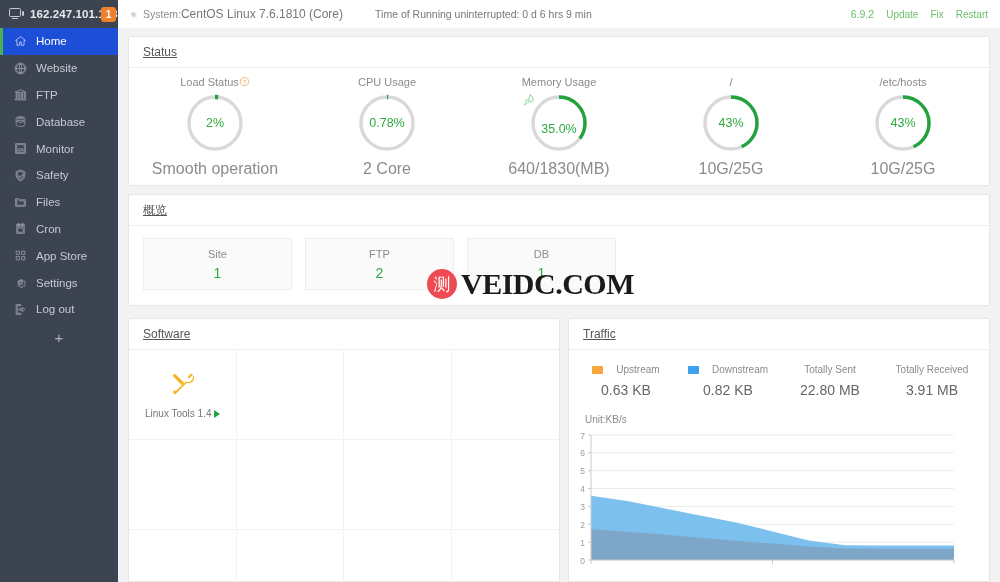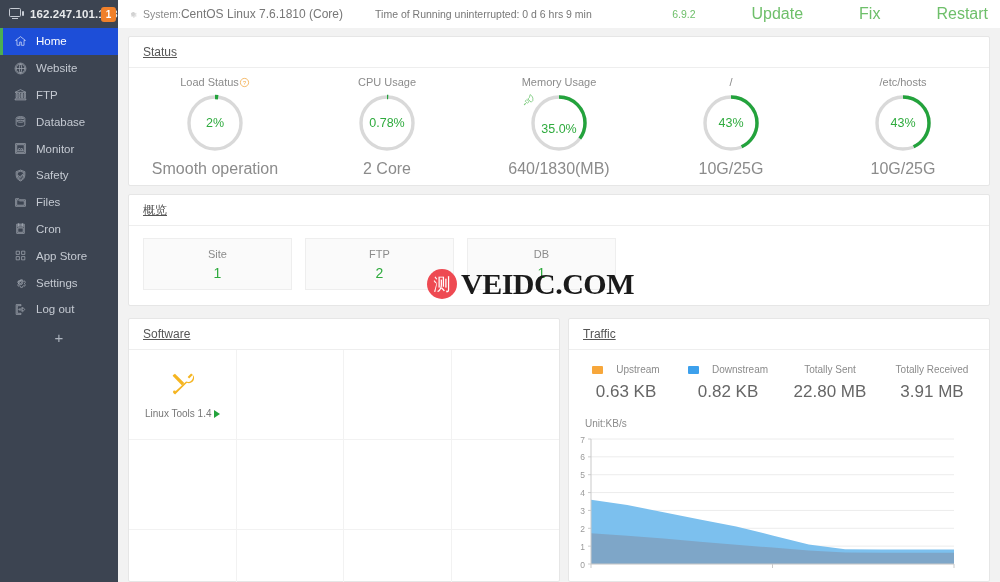--- a/index.html
+++ b/index.html
@@ -32,21 +32,21 @@
   .topbar-right {
     position: absolute; top: 0; left: 118px; right: 0; height: 28px;
     display: flex; align-items: center; padding-left: 10px;
   }
   .gear-ic { width: 10px; height: 10px; margin-right: 5px; flex: none; opacity: .55; }
   .sys-label { font-size: 10.5px; color: #8a8a8a; }
   .sys-value { font-size: 12px; color: #777; margin-right: 32px; }
   .uptime { font-size: 10.5px; color: #777; }
   .tb-actions { position: absolute; right: 12px; top: 0; height: 28px; display: flex; align-items: center; gap: 12px; }
   .tb-ver { font-size: 10.5px; color: #6ebf6a; }
-  .tb-link { font-size: 16px; color: #6ebf6a; cursor: pointer; margin-left: 44px; }
+  .tb-link { font-size: 10px; color: #6ebf6a; cursor: pointer; }
 
   
   .sidebar {
     position: absolute; top: 28px; left: 0; width: 118px; height: 554px;
     background: #3c4451;
   }
   .nav-item {
     height: 26.8px; display: flex; align-items: center; padding-left: 14px;
     color: #c5cad2; font-size: 11.5px; cursor: pointer; position: relative;
   }
@@ -63,21 +63,21 @@
   
   .panel { position: absolute; background: #fff; border: 1px solid #e6e6e6; border-radius: 2px; }
   .panel-head {
     height: 31px; border-bottom: 1px solid #eee; display: flex; align-items: center;
     padding-left: 14px; font-size: 12px; color: #555; text-decoration: underline;
   }
 
   #status-panel { left: 128px; top: 36px; width: 862px; height: 150px; }
   .gauges { display: flex; height: 118px; padding-top: 8px; }
   .gauge-cell { flex: 1; display: flex; flex-direction: column; align-items: center; }
-  .g-title { font-size: 11px; color: #8b8b8b; margin-bottom: 5px; display: flex; align-items: center; gap: 0; }
+  .g-title { font-size: 11px; color: #8b8b8b; margin-bottom: 5px; display: flex; gap: 0; }
   .help-ic { width: 11px; height: 11px; }
   .ring { position: relative; width: 60px; height: 60px; }
   .ring svg { position: absolute; left: 0; top: 0; }
   .ring-val {
     position: absolute; left: 0; top: 0; width: 60px; height: 60px;
     display: flex; align-items: center; justify-content: center;
     font-size: 12.5px; color: #2fab3e; font-weight: normal;
   }
   .rocket { position: absolute; left: 50%; top: 13px; transform: translateX(-50%); width: 13px; height: 13px; }
   .g-sub { font-size: 16px; color: #8b8b8b; margin-top: 7px; }
@@ -99,21 +99,21 @@
   .sw-ic { width: 26px; height: 26px; margin-bottom: 12px; }
   .sw-name { font-size: 10px; color: #777; display: flex; align-items: center; gap: 2px; }
   .play-tri { width: 0; height: 0; border-left: 6px solid #23a33c;
     border-top: 4px solid transparent; border-bottom: 4px solid transparent; }
 
   #traffic-panel { left: 568px; top: 318px; width: 422px; height: 264px; }
   .tr-stats { display: flex; padding: 14px 6px 0 6px; }
   .tr-col { flex: 1; display: flex; flex-direction: column; align-items: center; gap: 7px; }
   .tr-key { font-size: 10px; color: #8b8b8b; display: flex; align-items: center; gap: 13px; }
   .sw-box { width: 11px; height: 8px; border-radius: 1px; display: inline-block; }
-  .tr-val { font-size: 17px; color: #666; }
+  .tr-val { font-size: 14px; color: #666; }
   .tr-unit { font-size: 10px; color: #8b8b8b; padding: 16px 0 0 16px; }
   .chart-wrap { position: relative; margin-top: 2px; height: 155px; }
 
   
   .watermark {
     position: absolute; left: 427px; top: 269px; display: flex; align-items: center; gap: 4px;
     pointer-events: none;
   }
   .wm-circle {
     width: 30px; height: 30px; border-radius: 50%; background: #ee4a52;

